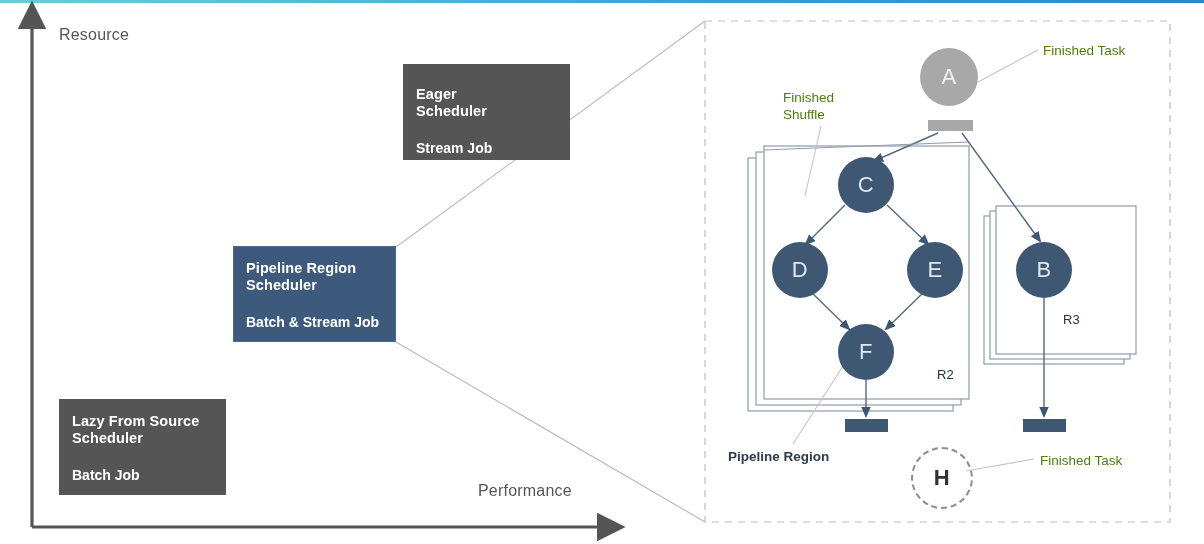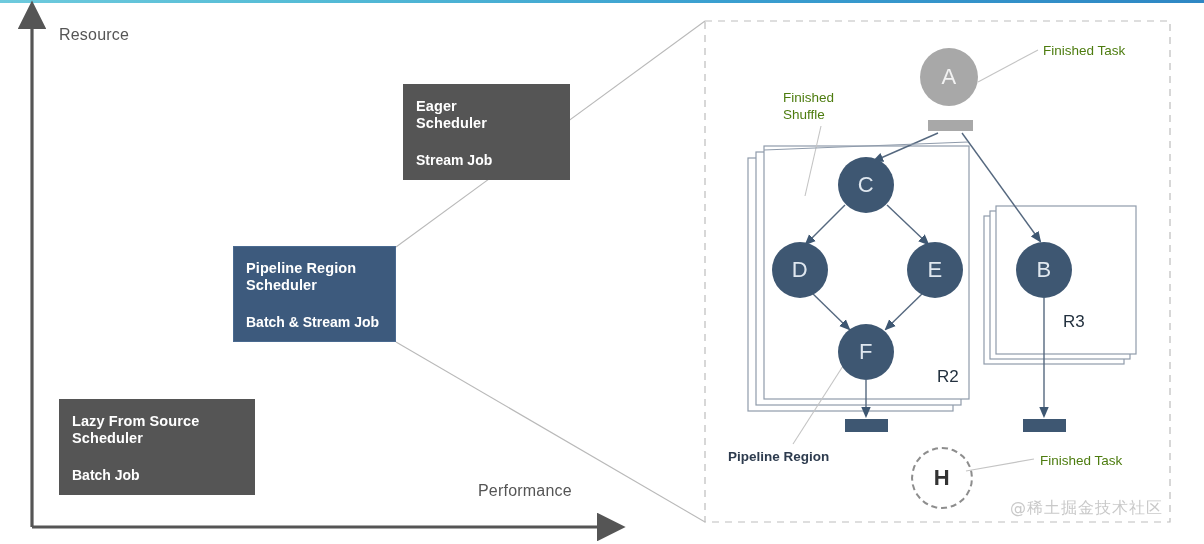--- a/index.html
+++ b/index.html
@@ -39,34 +39,34 @@
     line-height: 17px;
     letter-spacing: 0.1px;
     white-space: pre-line;
   }
   .box .sub {
     font-size: 14px;
     line-height: 17px;
     font-weight: bold;
   }
   .box-eager {
-    left: 403px; top: 84px; width: 167px; height: 96px;
+    left: 403px; top: 64px; width: 167px; height: 96px;
     background: #555555;
-    padding: 14px 0 0 13px;
+    padding: 22px 0 0 13px;
   }
   .box-eager .sub { margin-top: 20px; }
   .box-prs {
     left: 233px; top: 246px; width: 163px; height: 96px;
     background: #3d5a7d;
     border: 1px solid #4a6a90;
     padding: 13px 0 0 12px;
   }
   .box-prs .sub { margin-top: 20px; }
   .box-lazy {
-    left: 59px; top: 399px; width: 196px; height: 96px;
+    left: 59px; top: 399px; width: 167px; height: 96px;
     background: #555555;
     padding: 14px 0 12px 13px;
   }
   .box-lazy .sub { margin-top: 20px; }
 
   .axis-label {
     position: absolute;
     color: #555555;
     font-size: 16px;
     font-weight: normal;
@@ -87,21 +87,21 @@
   #label-shuffle  { left: 783px; top: 89px; }
   #label-pipeline-region {
     left: 728px; top: 448px;
     color: #2d3b4e;
     font-weight: bold;
     font-size: 13.5px;
   }
   .region-tag {
     position: absolute;
     color: #23313f;
-    font-size: 17px;
+    font-size: 13px;
     font-weight: normal;
   }
   #tag-r2 { left: 937px; top: 367px; }
   #tag-r3 { left: 1063px; top: 312px; }
 
   .node {
     position: absolute;
     border-radius: 50%;
     display: flex;
     align-items: center;
@@ -253,14 +253,13 @@
 
   <div class="region-tag" id="tag-r2">R2</div>
   <div class="region-tag" id="tag-r3">R3</div>
 
   <div class="diag-label" id="label-finished">Finished Task</div>
   <div class="diag-label" id="label-pending">Finished Task</div>
   <div class="diag-label" id="label-shuffle">Finished
 Shuffle</div>
   <div class="diag-label" id="label-pipeline-region">Pipeline Region</div>
 
-  <div id="watermark">@稀土掘金技术社区</div>
 </div>
 
 </body></html>

